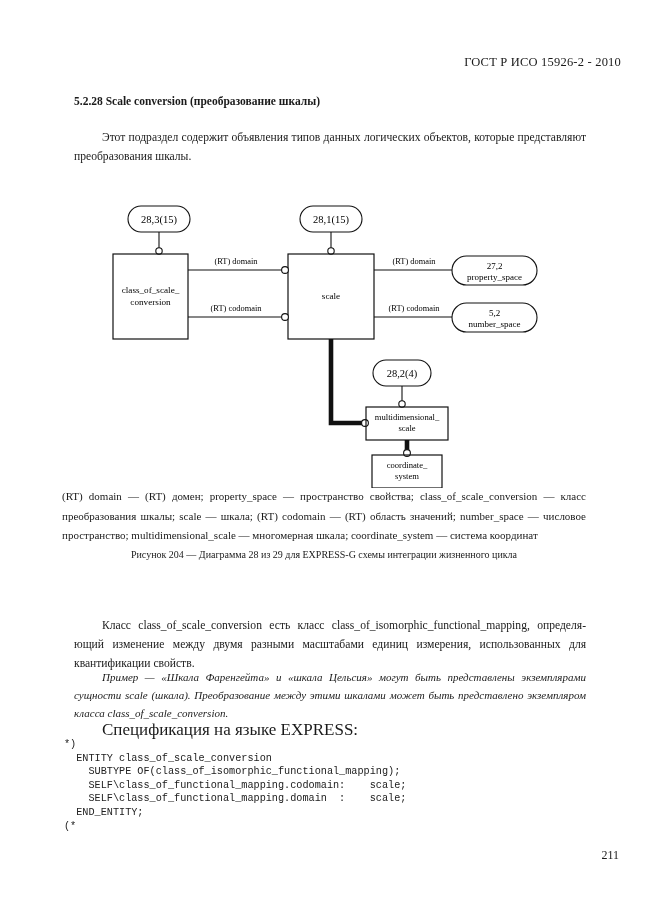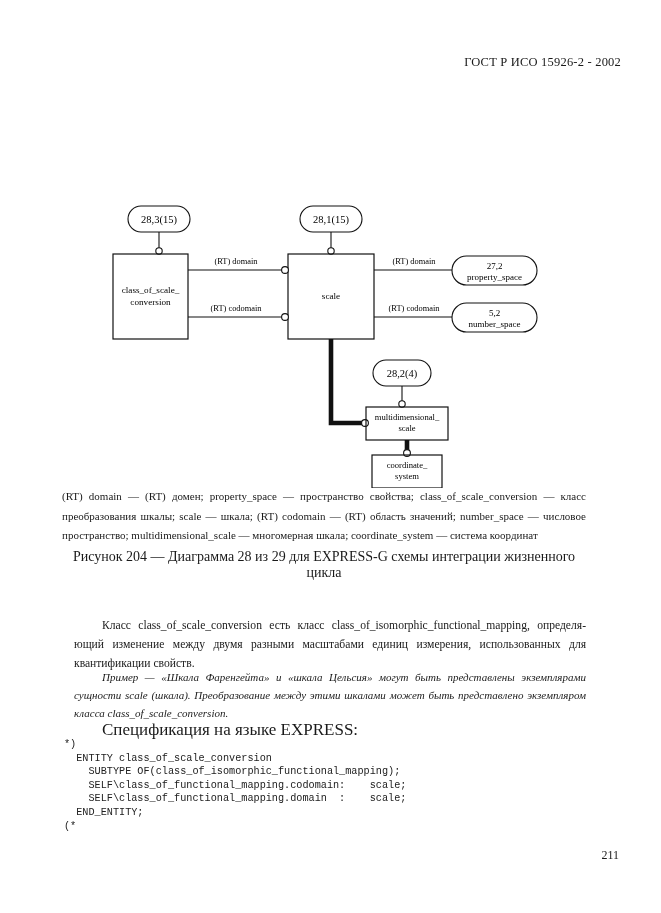--- a/index.html
+++ b/index.html
@@ -76,21 +76,21 @@
     width: 524px;
     font-size: 11px;
     line-height: 19.5px;
     text-align: justify;
   }
   .figcaption {
     position: absolute;
     left: 62px;
     top: 549px;
     width: 524px;
-    font-size: 14px;
+    font-size: 10px;
     text-align: center;
   }
   .subheading {
     position: absolute;
     left: 74px;
     top: 585px;
     font-size: 11.5px;
   }
   .para-body {
     left: 74px;
@@ -132,23 +132,25 @@
     right: 42px;
     top: 848px;
     font-size: 12px;
   }
 </style>
 </head>
 <body>
 
 <div class="page">
 
-  <div class="header">ГОСТ Р ИСО 15926-2 - 2002</div>
-
-
+  <div class="header">ГОСТ Р ИСО 15926-2 - 2010</div>
+
+  <div class="heading">5.2.28 Scale conversion (преобразование шкалы)</div>
+
+  <div class="para para-intro">Этот подраздел содержит объявления типов данных логических объектов, которые представляют преобразования шкалы.</div>
 
 
   <div class="diagram">
     <svg width="470" height="290" viewBox="0 0 470 290" xmlns="http://www.w3.org/2000/svg" font-family="Liberation Serif, DejaVu Serif, serif">
 
       <rect x="28" y="8" width="62" height="26" rx="13" ry="13" fill="none" stroke="#111" stroke-width="1.1"></rect>
       <text x="59" y="25" font-size="10.5" text-anchor="middle">28,3(15)</text>
 
       <rect x="200" y="8" width="62" height="26" rx="13" ry="13" fill="none" stroke="#111" stroke-width="1.1"></rect>
       <text x="231" y="25" font-size="10.5" text-anchor="middle">28,1(15)</text>

